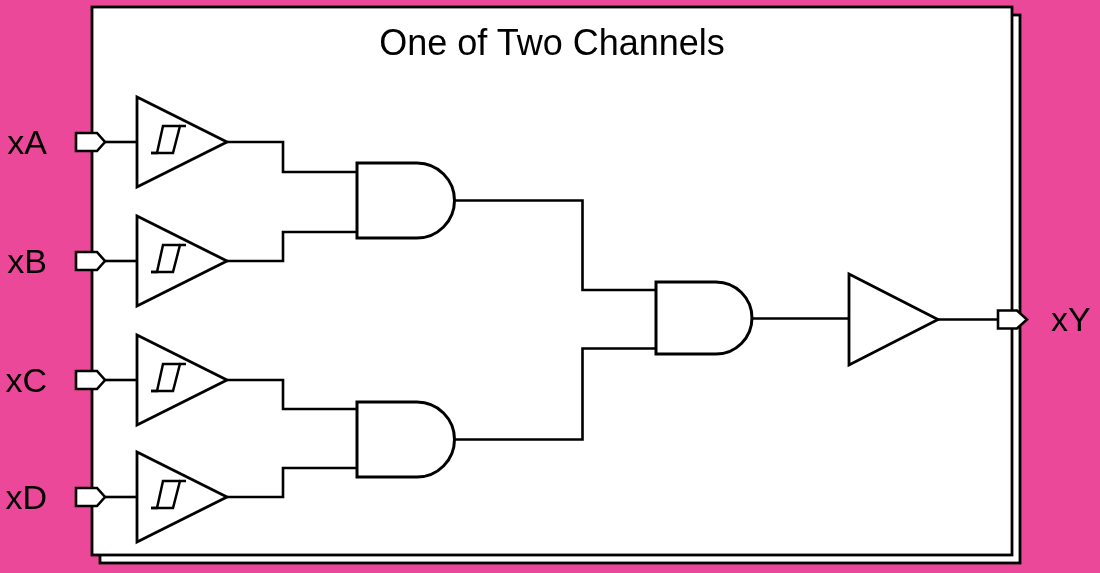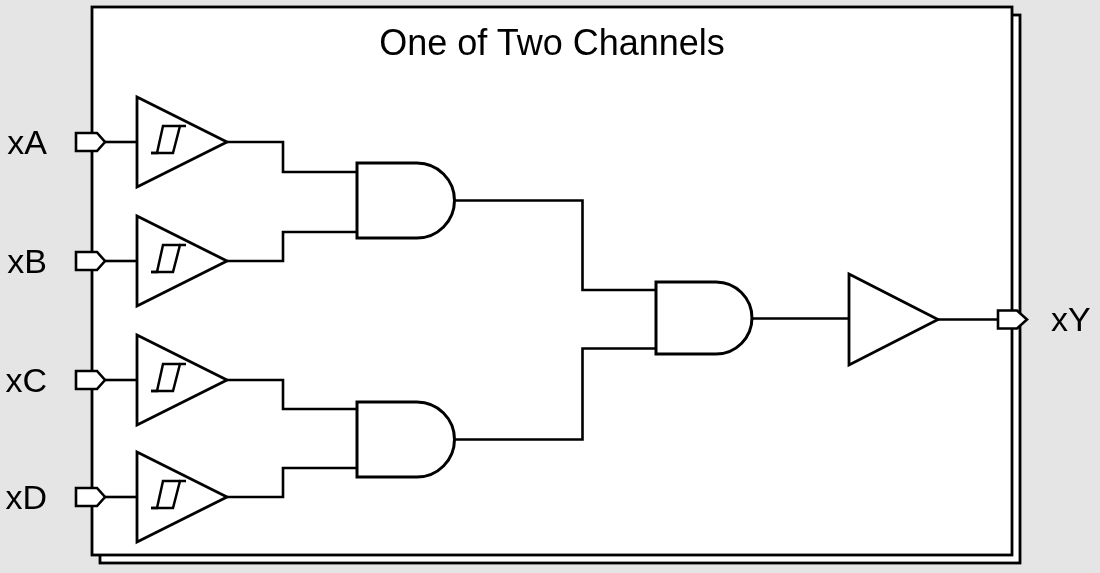--- a/index.html
+++ b/index.html
@@ -7,21 +7,21 @@
     padding: 0;
     background: #ffffff;
     width: 1100px;
     height: 573px;
     font-family: "Liberation Sans", sans-serif;
   }
   .stage {
     position: relative;
     width: 1100px;
     height: 573px;
-    background: #e5e5e5;
+    background: #ec4899;
     overflow: hidden;
   }
   svg { display: block; }
   .box      { fill: #ffffff; stroke: #000000; stroke-width: 2.8; }
   .wire     { fill: none;    stroke: #000000; stroke-width: 2.6; }
   .gate     { fill: #ffffff; stroke: #000000; stroke-width: 3;   stroke-linejoin: miter; }
   .tri      { fill: #ffffff; stroke: #000000; stroke-width: 2.8; stroke-linejoin: miter; }
   .pin      { fill: #ffffff; stroke: #000000; stroke-width: 2.6; stroke-linejoin: miter; }
   .hyst     { fill: none;    stroke: #000000; stroke-width: 2.5; }
   .lbl      { fill: #000000; font-size: 34px; }

